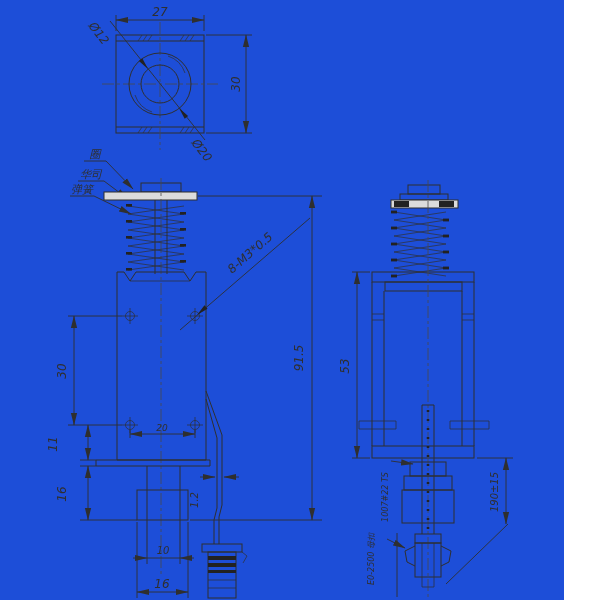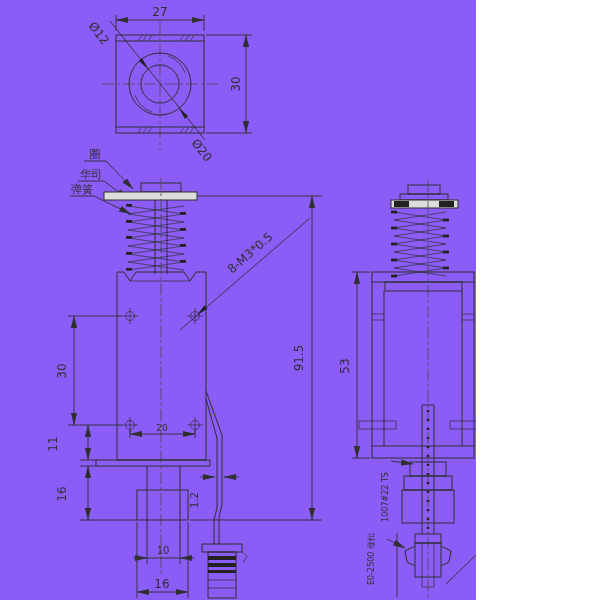--- a/index.html
+++ b/index.html
@@ -1,16 +1,16 @@
 <!DOCTYPE html>
 <html><head>
 <meta charset="utf-8">
 <style>
   html,body{margin:0;padding:0;background:#fff;}
-  .page{width:476px;height:600px;background:#8b5cf6;position:relative;overflow:hidden;}
+  .page{width:564px;height:600px;background:#1d4ed8;position:relative;overflow:hidden;font-style:italic;}
   svg{display:block;}
   .geo{stroke:#2f2f2f;fill:none;stroke-width:1;}
   .thin{stroke-width:.7;}
   .cl{stroke:#4a4a4a;stroke-width:.8;stroke-dasharray:12 3 3 3;fill:none;}
   .dimline{stroke:#2f2f2f;stroke-width:.9;fill:none;}
   .blk{fill:#222;stroke:none;}
   .plate{fill:#dcdcdc;stroke:#2f2f2f;stroke-width:1;}
   text{fill:#2f2f2f;font-family:"DejaVu Sans",sans-serif;font-size:12px;}
   .sm{font-size:9px;}
   .md{font-size:10px;}

